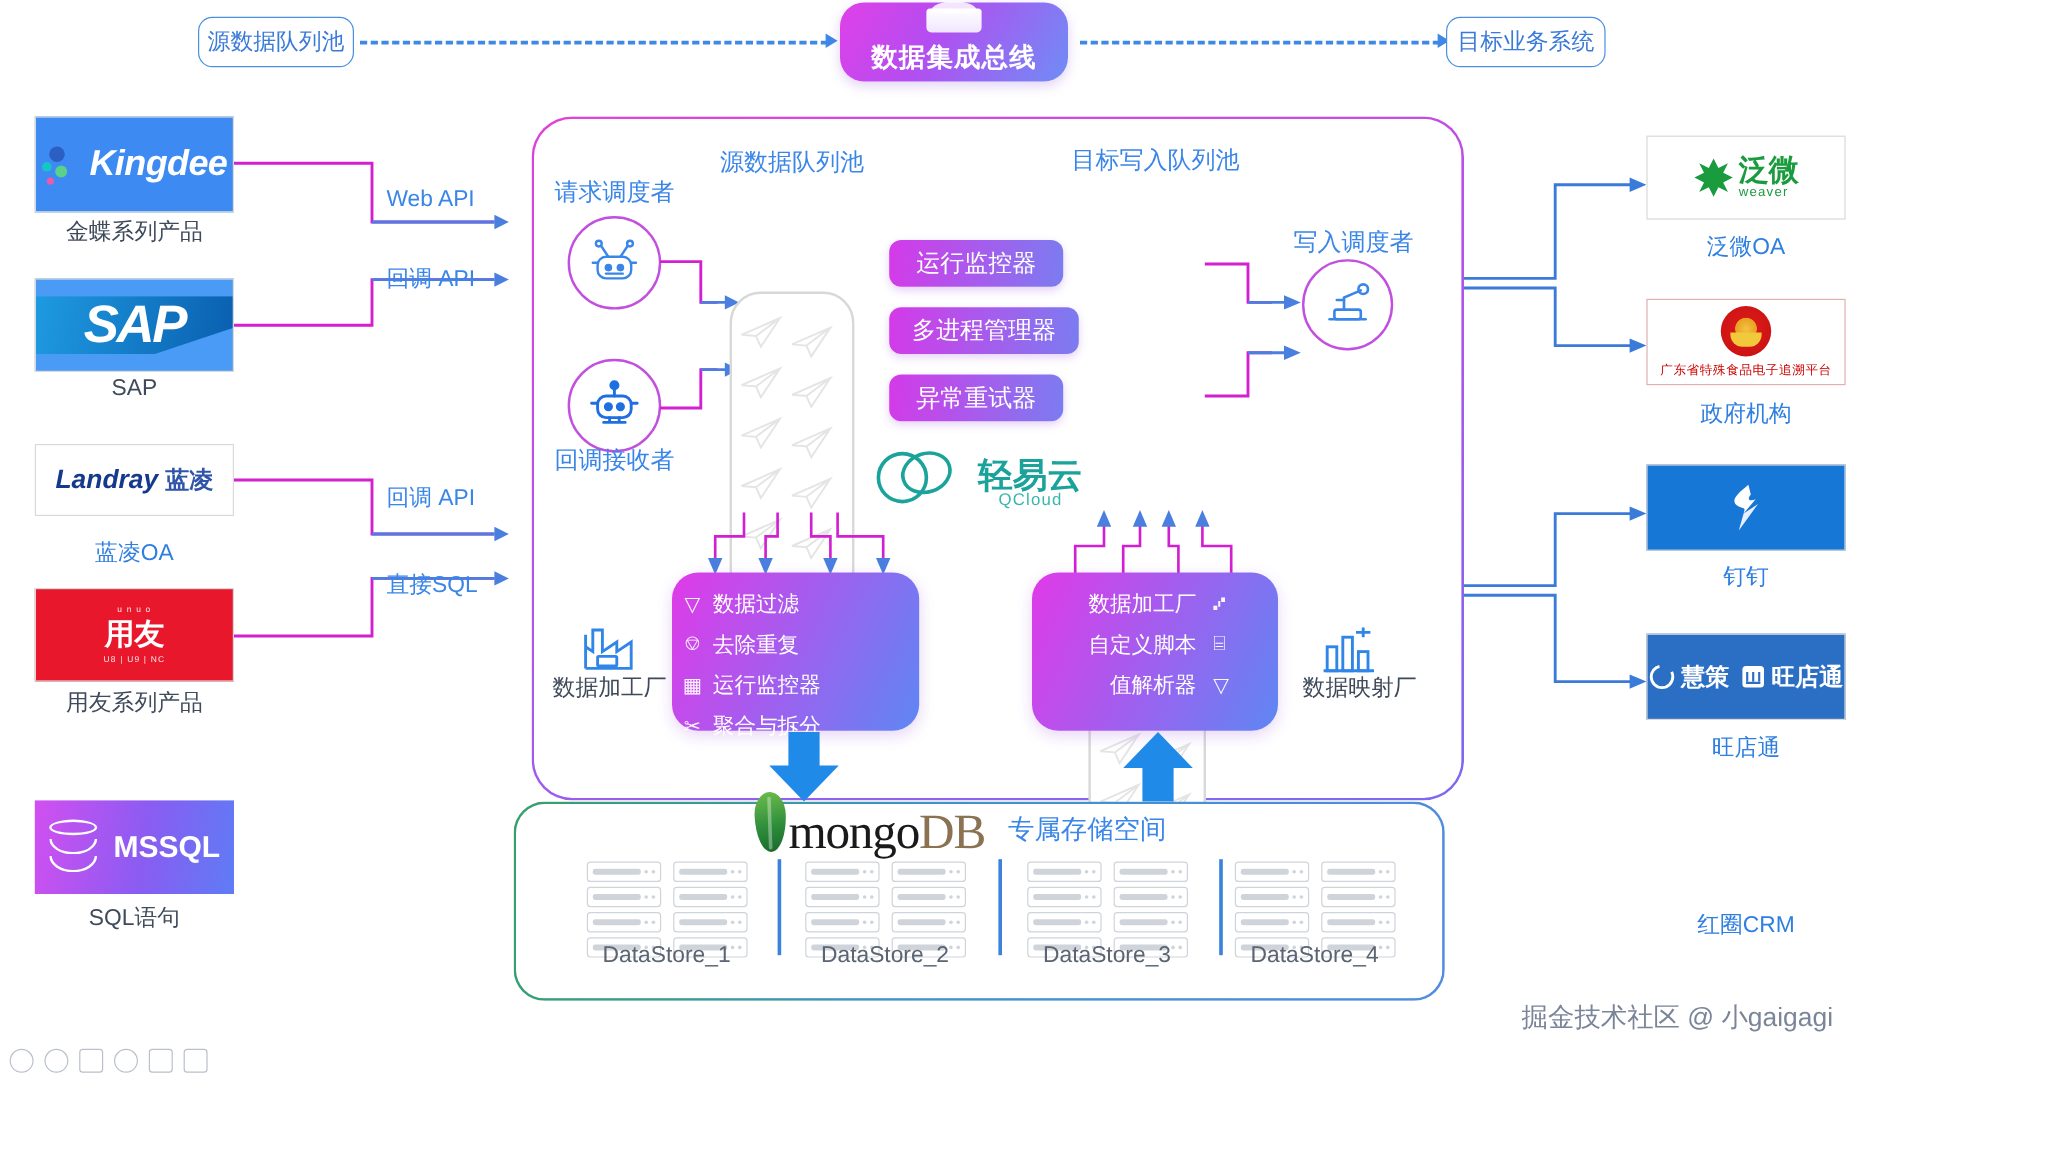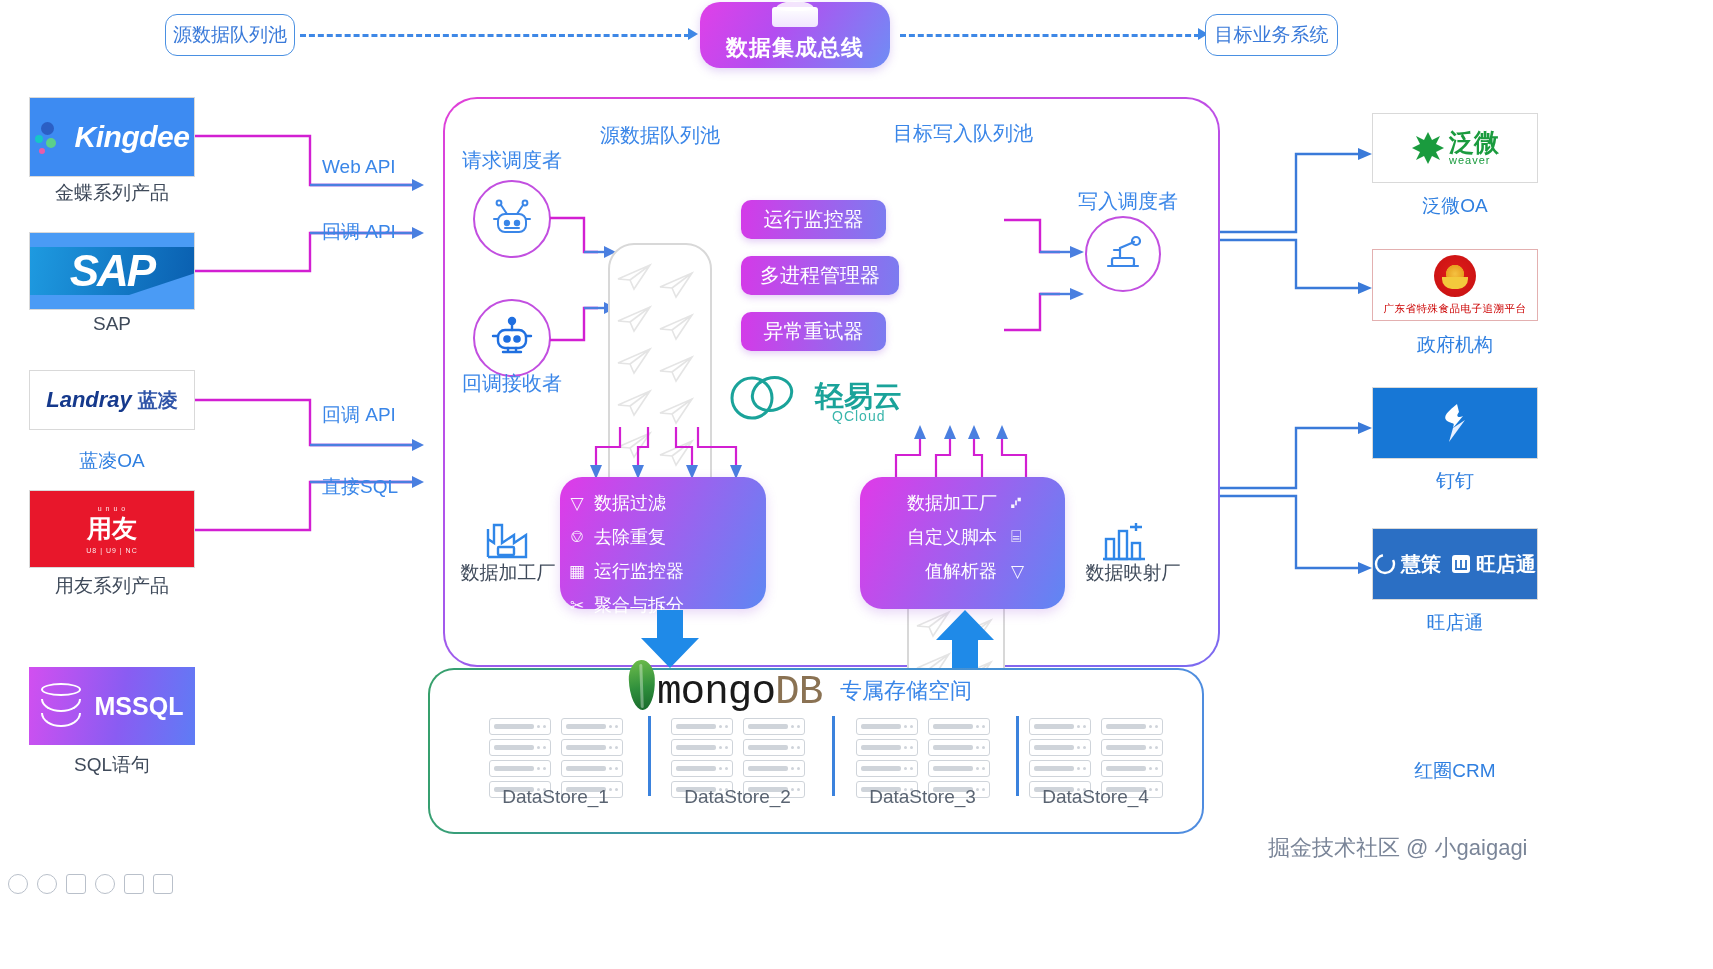--- a/index.html
+++ b/index.html
@@ -148,21 +148,21 @@
       linear-gradient(100deg,#36a06a 0%,#3f93c9 45%,#4f8ce0 100%) border-box;
   }
   .mongo-leaf{
     width:26px;height:50px;
     background:linear-gradient(170deg,#6fbd4b 0%,#2f8f3c 55%,#17682b 100%);
     border-radius:50% 50% 50% 50%/ 38% 38% 62% 62%;
     transform:rotate(-2deg);
     position:relative;
   }
   .mongo-leaf:after{content:"";position:absolute;left:11px;top:4px;width:3px;height:44px;background:rgba(255,255,255,.35);border-radius:2px;}
-  .mongo-word{font-family:Liberation Mono, monospace;font-size:41px;color:#1a1a1a;letter-spacing:-1px;}
+  .mongo-word{font-family:Liberation Serif, serif;font-size:41px;color:#1a1a1a;letter-spacing:-1px;}
   .mongo-word .db{color:#8a7253;}
   .store-sep{width:3px;background:#3b82dd;}
   .ds-label{color:#5a6472;font-size:19px;text-align:center;}
   .rackgrp{display:flex;gap:10px;justify-content:center;}
   .rack{width:62px;}
   .rackrow{
     height:17px;border:1.6px solid #cfd4da;border-radius:3px;margin-bottom:4px;
     display:flex;align-items:center;padding:0 4px;gap:3px;background:#fff;
   }
   .rackrow .bar{flex:1;height:5px;background:#cfd4da;border-radius:2px;}

